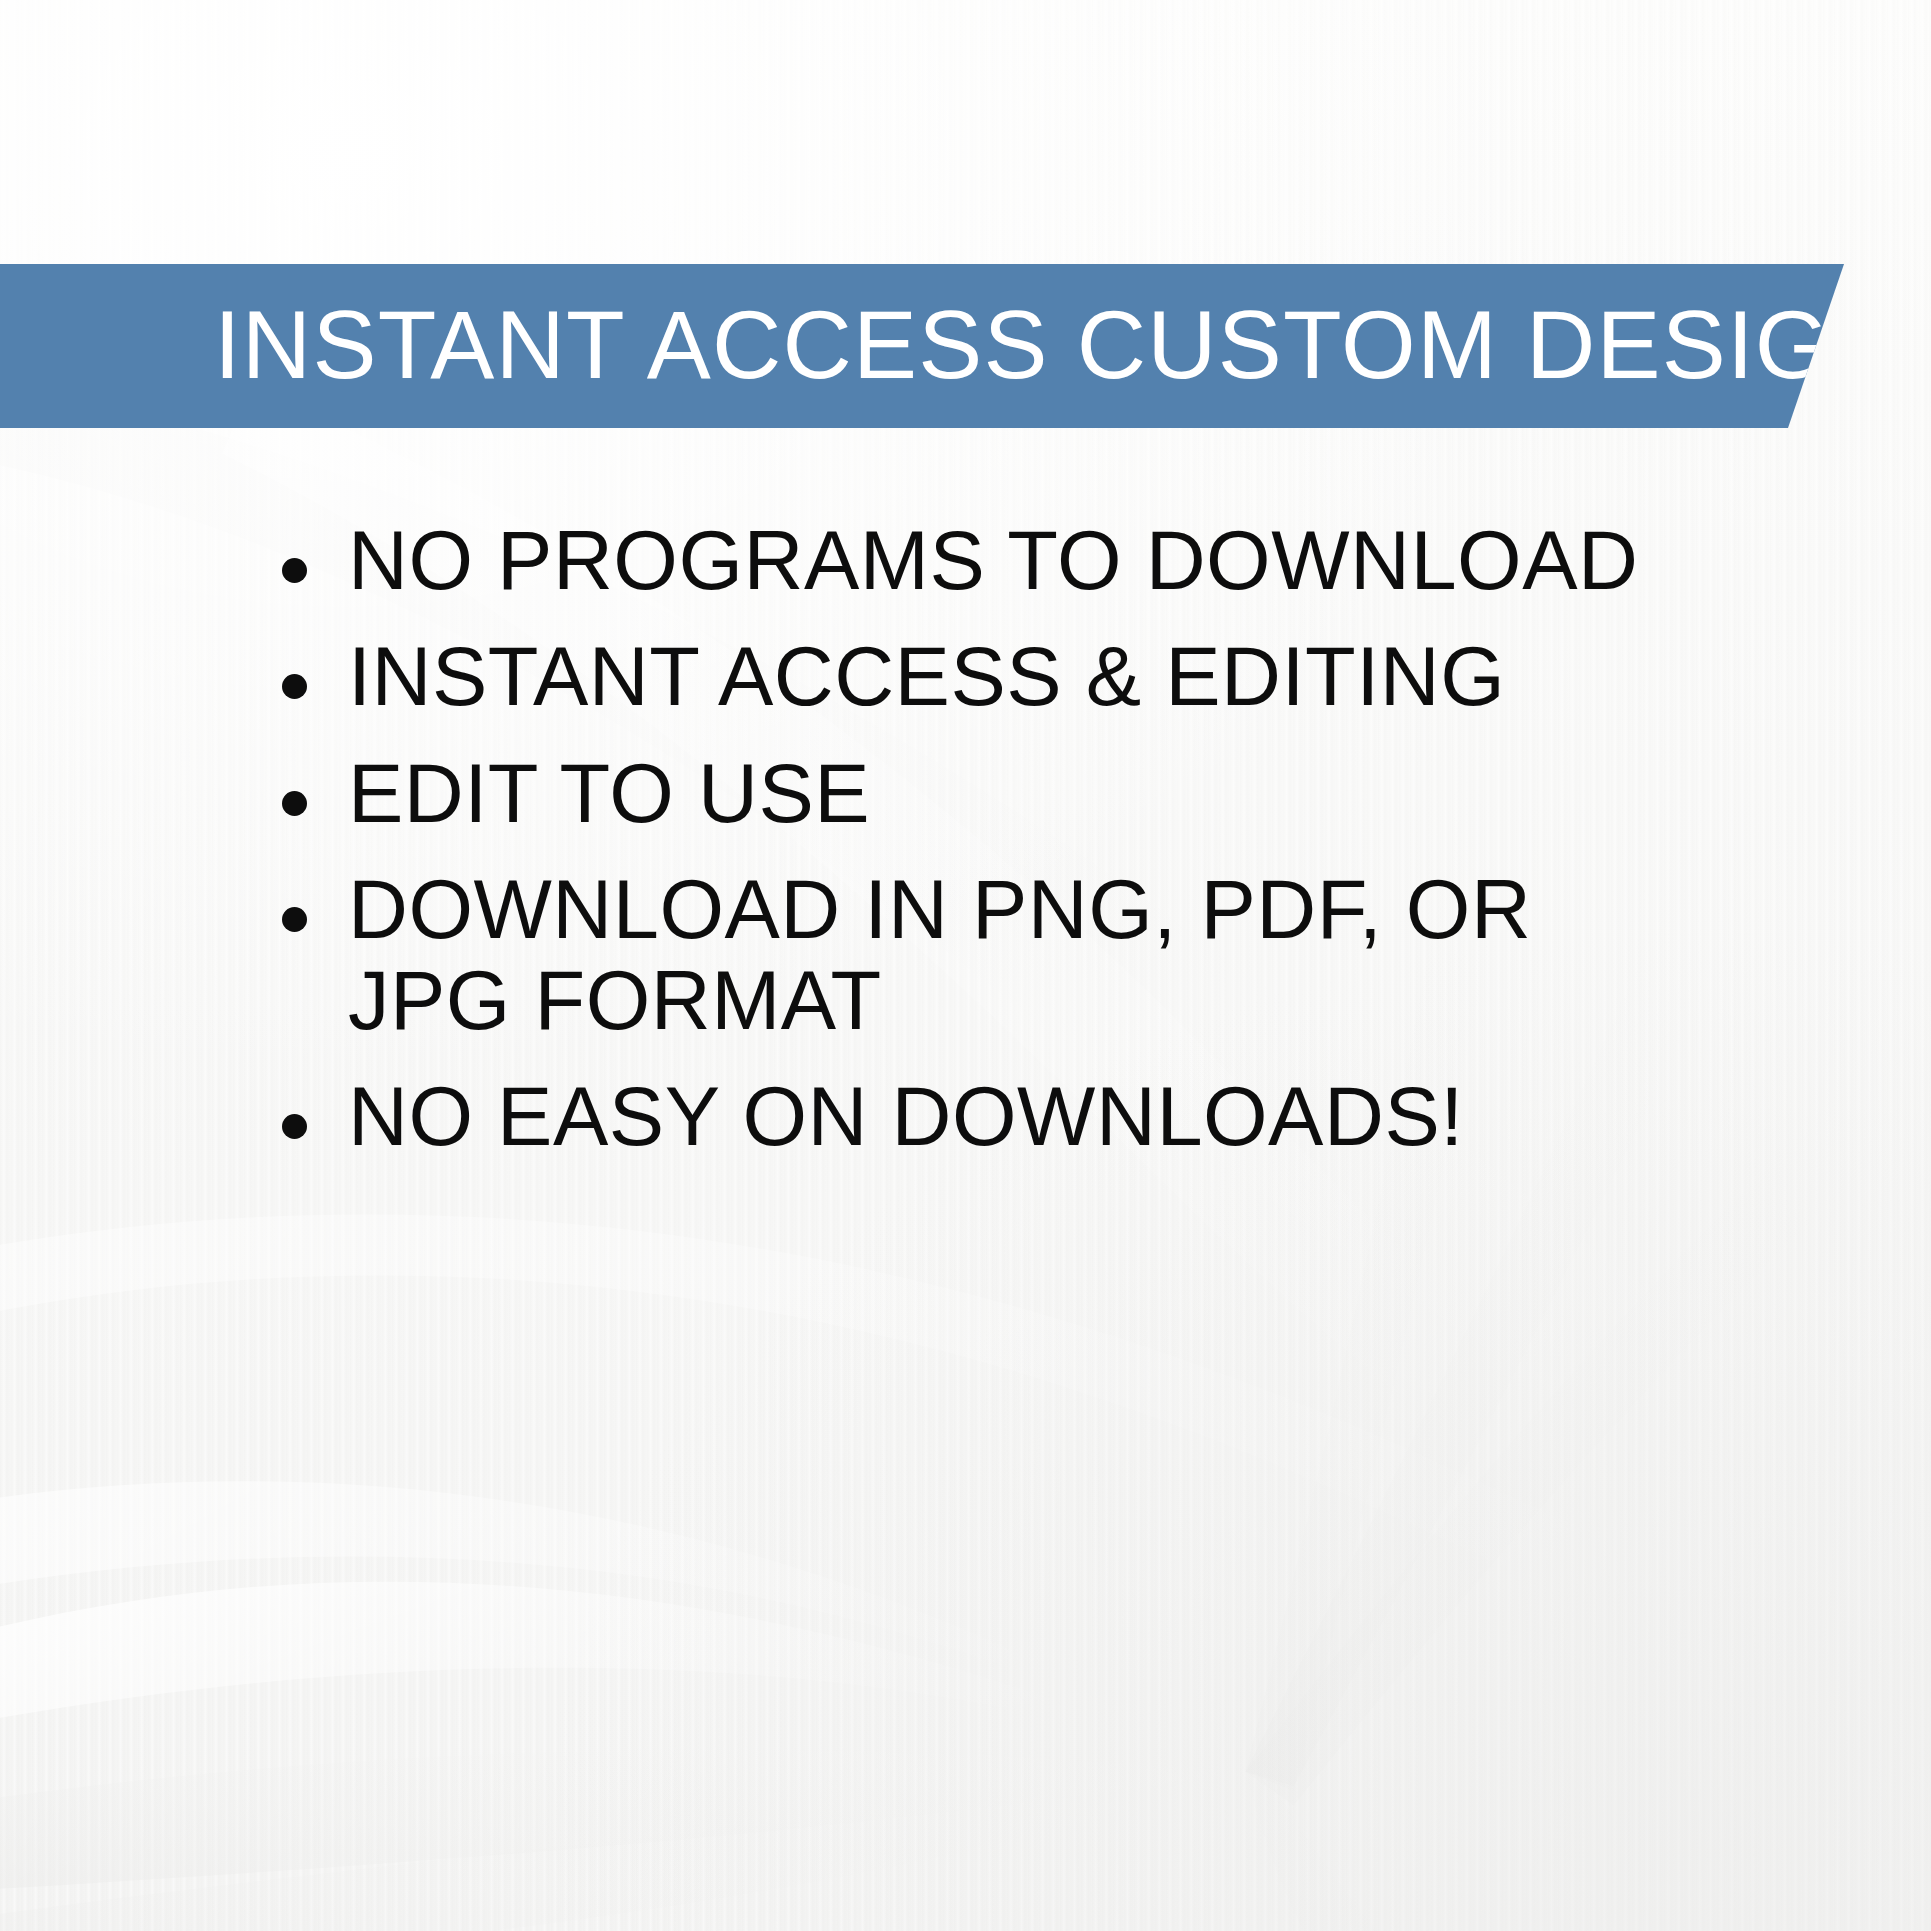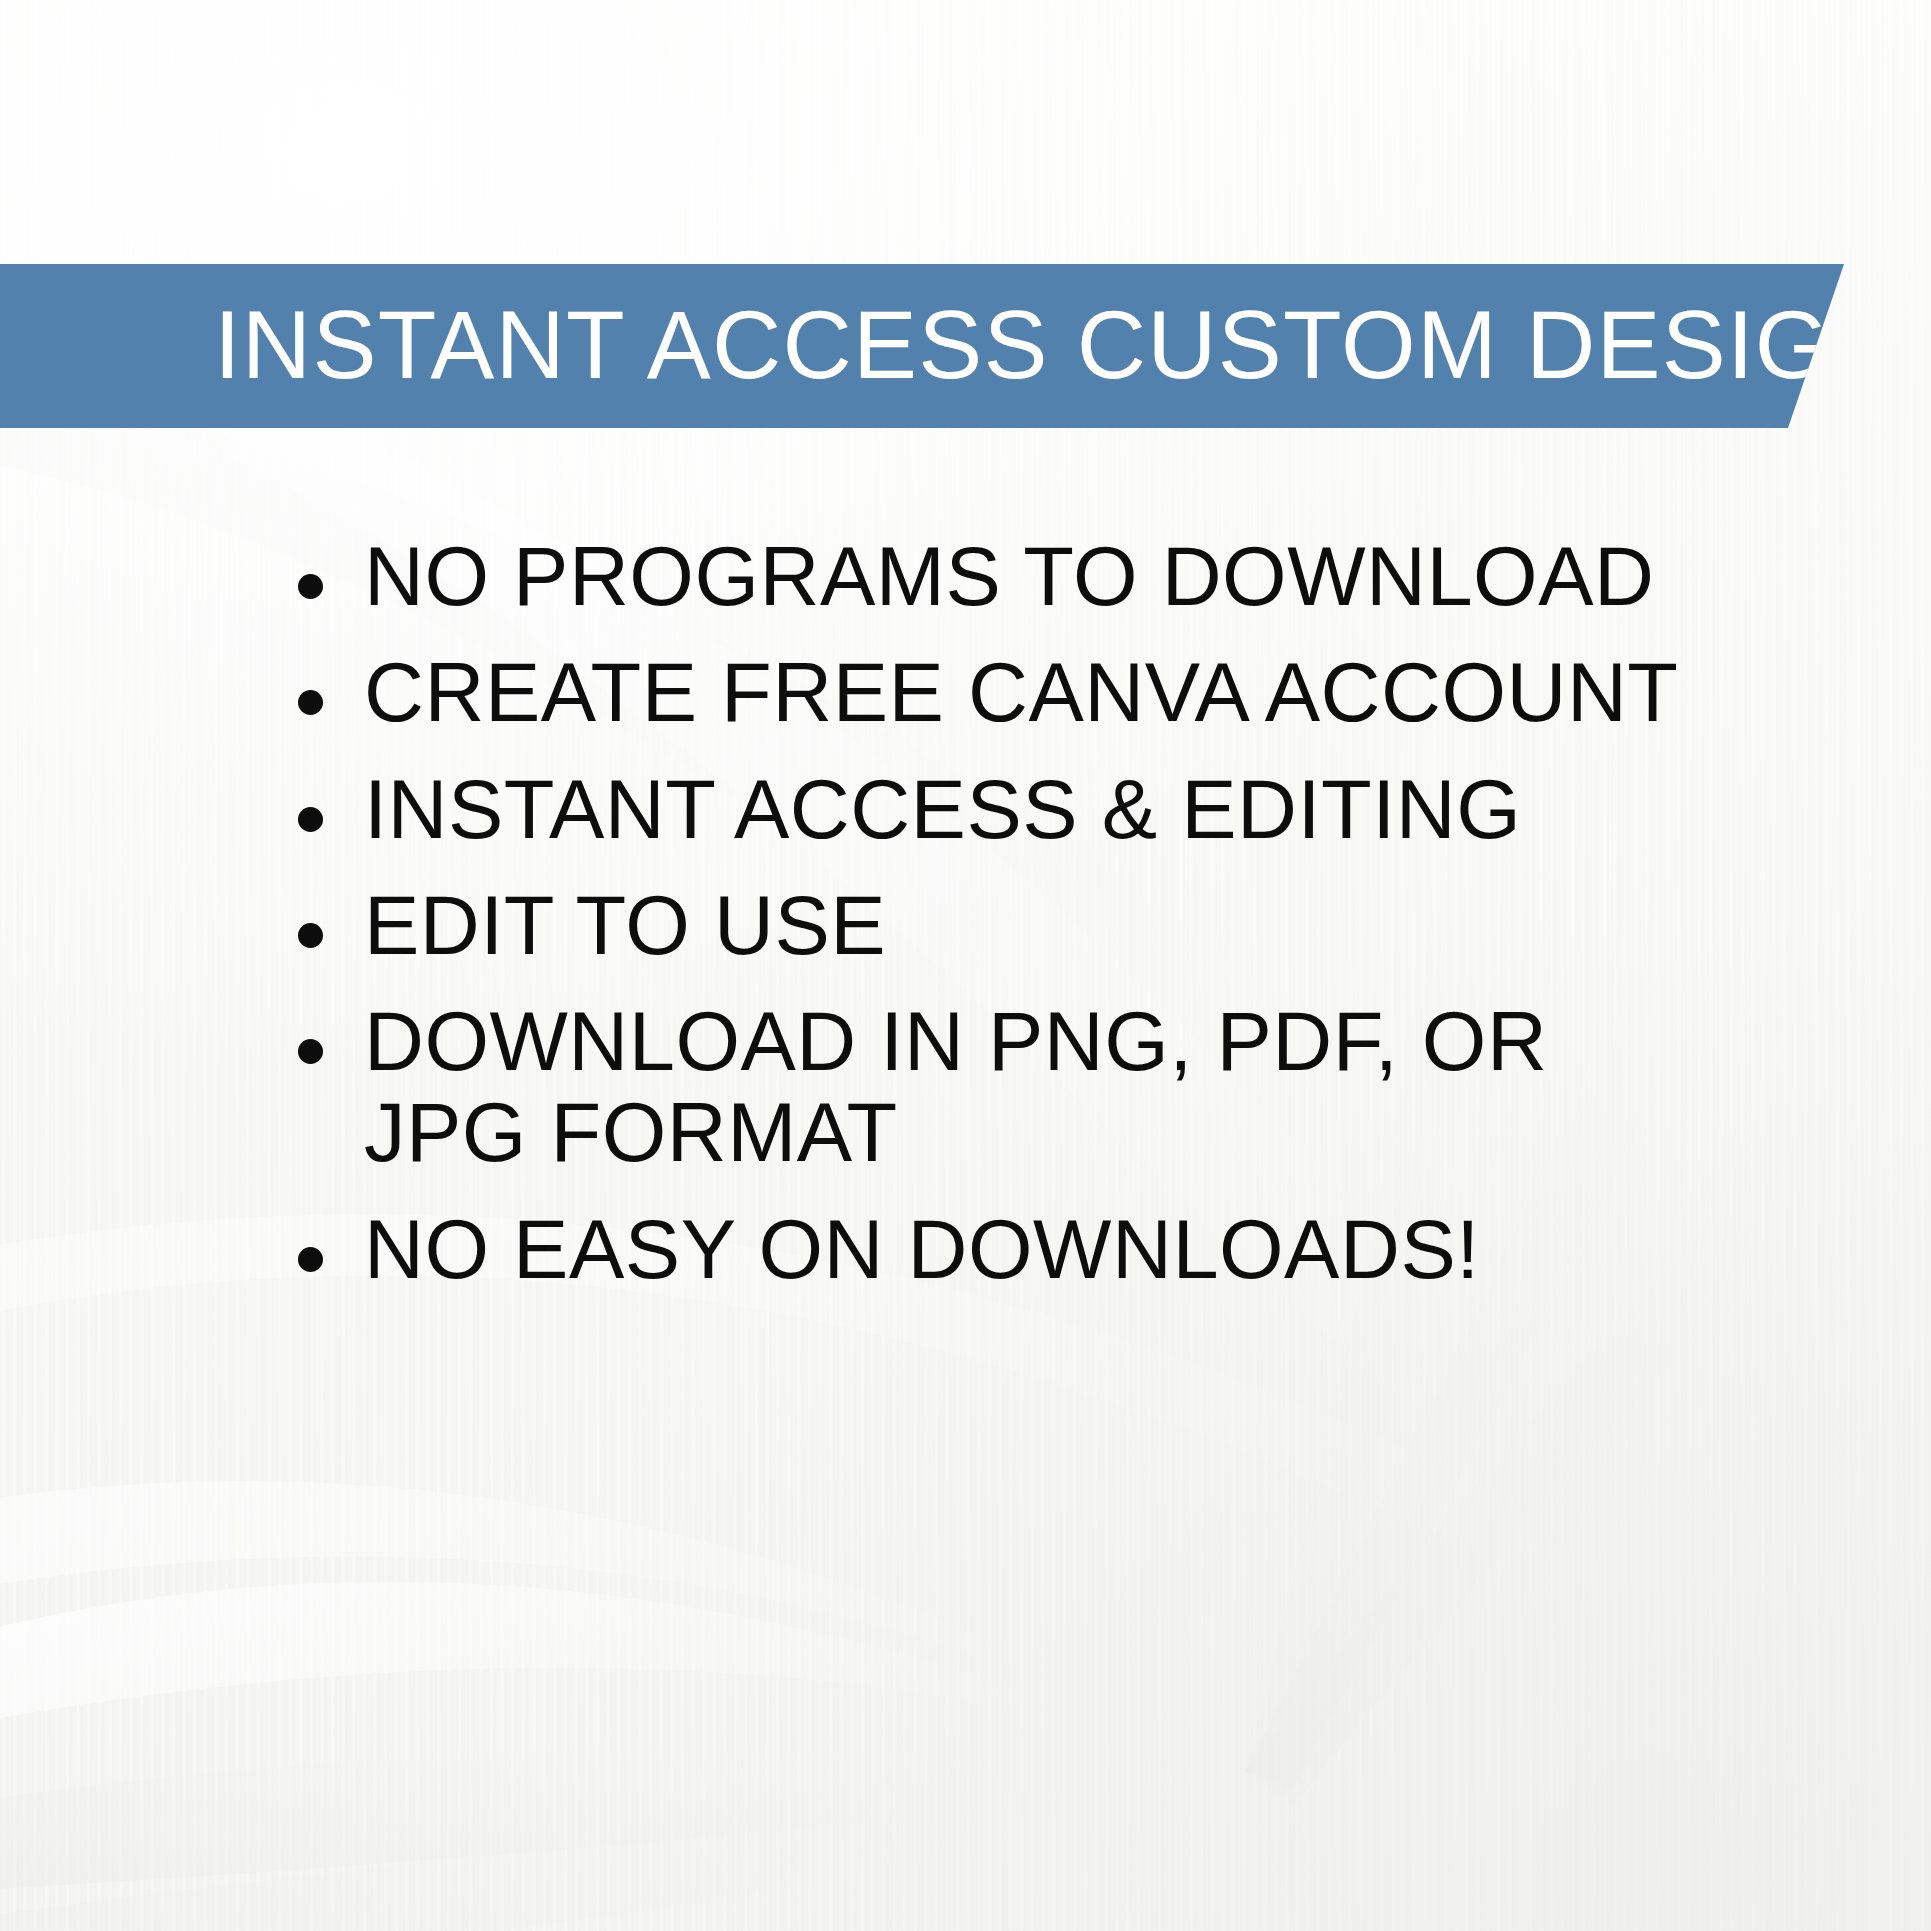--- a/index.html
+++ b/index.html
@@ -82,21 +82,21 @@
     white-space: nowrap;
     transform: translateY(-1px);
   }
 
   
   .features {
     position: absolute;
     left: 282px;
     top: 515px;
     width: 1400px;
-    margin: 16px;
+    margin: 0;
     padding: 0;
     list-style: none;
   }
 
   .feature-item {
     position: relative;
     padding-left: 66px;
     margin: 0 0 25px 0;
     color: #0d0d0d;
     font-family: "Liberation Sans", sans-serif;
@@ -172,24 +172,20 @@
     <h1 class="banner-title">INSTANT ACCESS CUSTOM DESIGNS</h1>
   </div>
 
   <ul class="features">
     <li class="feature-item">
       <span class="bullet-dot"></span>
       <span class="feature-text">NO PROGRAMS TO DOWNLOAD</span>
     </li>
     <li class="feature-item">
       <span class="bullet-dot"></span>
-      <span class="feature-text">CREATE FREE CANVA ACCOUNT</span>
-    </li>
-    <li class="feature-item">
-      <span class="bullet-dot"></span>
       <span class="feature-text">INSTANT ACCESS &amp; EDITING</span>
     </li>
     <li class="feature-item">
       <span class="bullet-dot"></span>
       <span class="feature-text">EDIT TO USE</span>
     </li>
     <li class="feature-item">
       <span class="bullet-dot"></span>
       <span class="feature-text">DOWNLOAD IN PNG, PDF, OR JPG FORMAT</span>
     </li>

